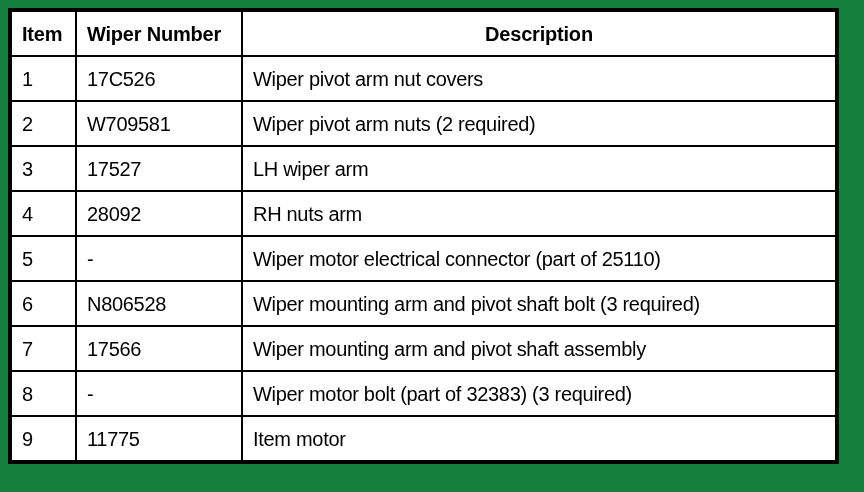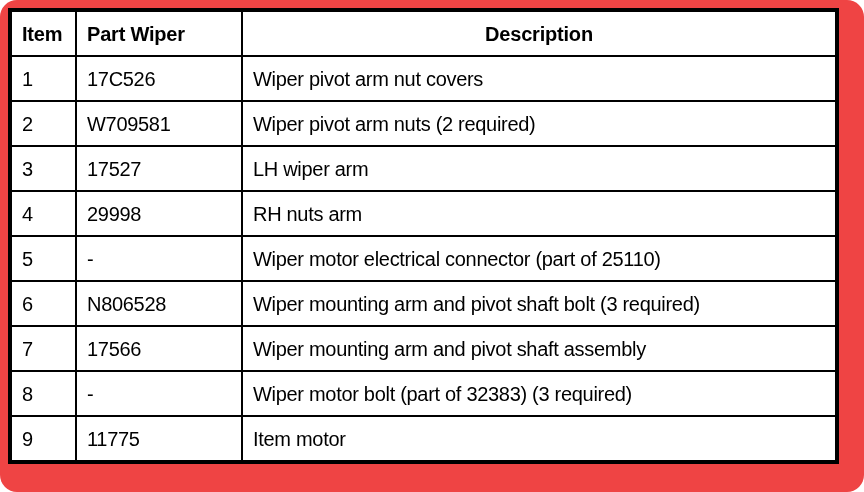--- a/index.html
+++ b/index.html
@@ -12,22 +12,21 @@
     height: 492px;
     overflow: hidden;
     font-family: "Liberation Sans", sans-serif;
     color: #000000;
   }
 
   .page {
     position: relative;
     width: 864px;
     height: 492px;
-    background: #ef4444;
-    border-radius: 17px;
+    background: #15803d;
   }
 
   .parts-table {
     position: absolute;
     left: 8px;
     top: 8px;
     width: 827px;
     border-collapse: collapse;
     border: 4px solid #000000;
     background: #ffffff;
@@ -85,21 +84,21 @@
 
   <table class="parts-table">
     <colgroup>
       <col class="col-item">
       <col class="col-part">
       <col class="col-desc">
     </colgroup>
     <thead>
       <tr>
         <th class="th-item">Item</th>
-        <th class="th-part">Part Wiper</th>
+        <th class="th-part">Wiper Number</th>
         <th class="th-desc">Description</th>
       </tr>
     </thead>
     <tbody>
       <tr>
         <td class="cell-item">1</td>
         <td class="cell-part">17C526</td>
         <td class="cell-desc">Wiper pivot arm nut covers</td>
       </tr>
       <tr>
@@ -107,21 +106,21 @@
         <td class="cell-part">W709581</td>
         <td class="cell-desc">Wiper pivot arm nuts (2 required)</td>
       </tr>
       <tr>
         <td class="cell-item">3</td>
         <td class="cell-part">17527</td>
         <td class="cell-desc">LH wiper arm</td>
       </tr>
       <tr>
         <td class="cell-item">4</td>
-        <td class="cell-part">29998</td>
+        <td class="cell-part">28092</td>
         <td class="cell-desc">RH nuts arm</td>
       </tr>
       <tr>
         <td class="cell-item">5</td>
         <td class="cell-part">-</td>
         <td class="cell-desc">Wiper motor electrical connector (part of 25110)</td>
       </tr>
       <tr>
         <td class="cell-item">6</td>
         <td class="cell-part">N806528</td>

